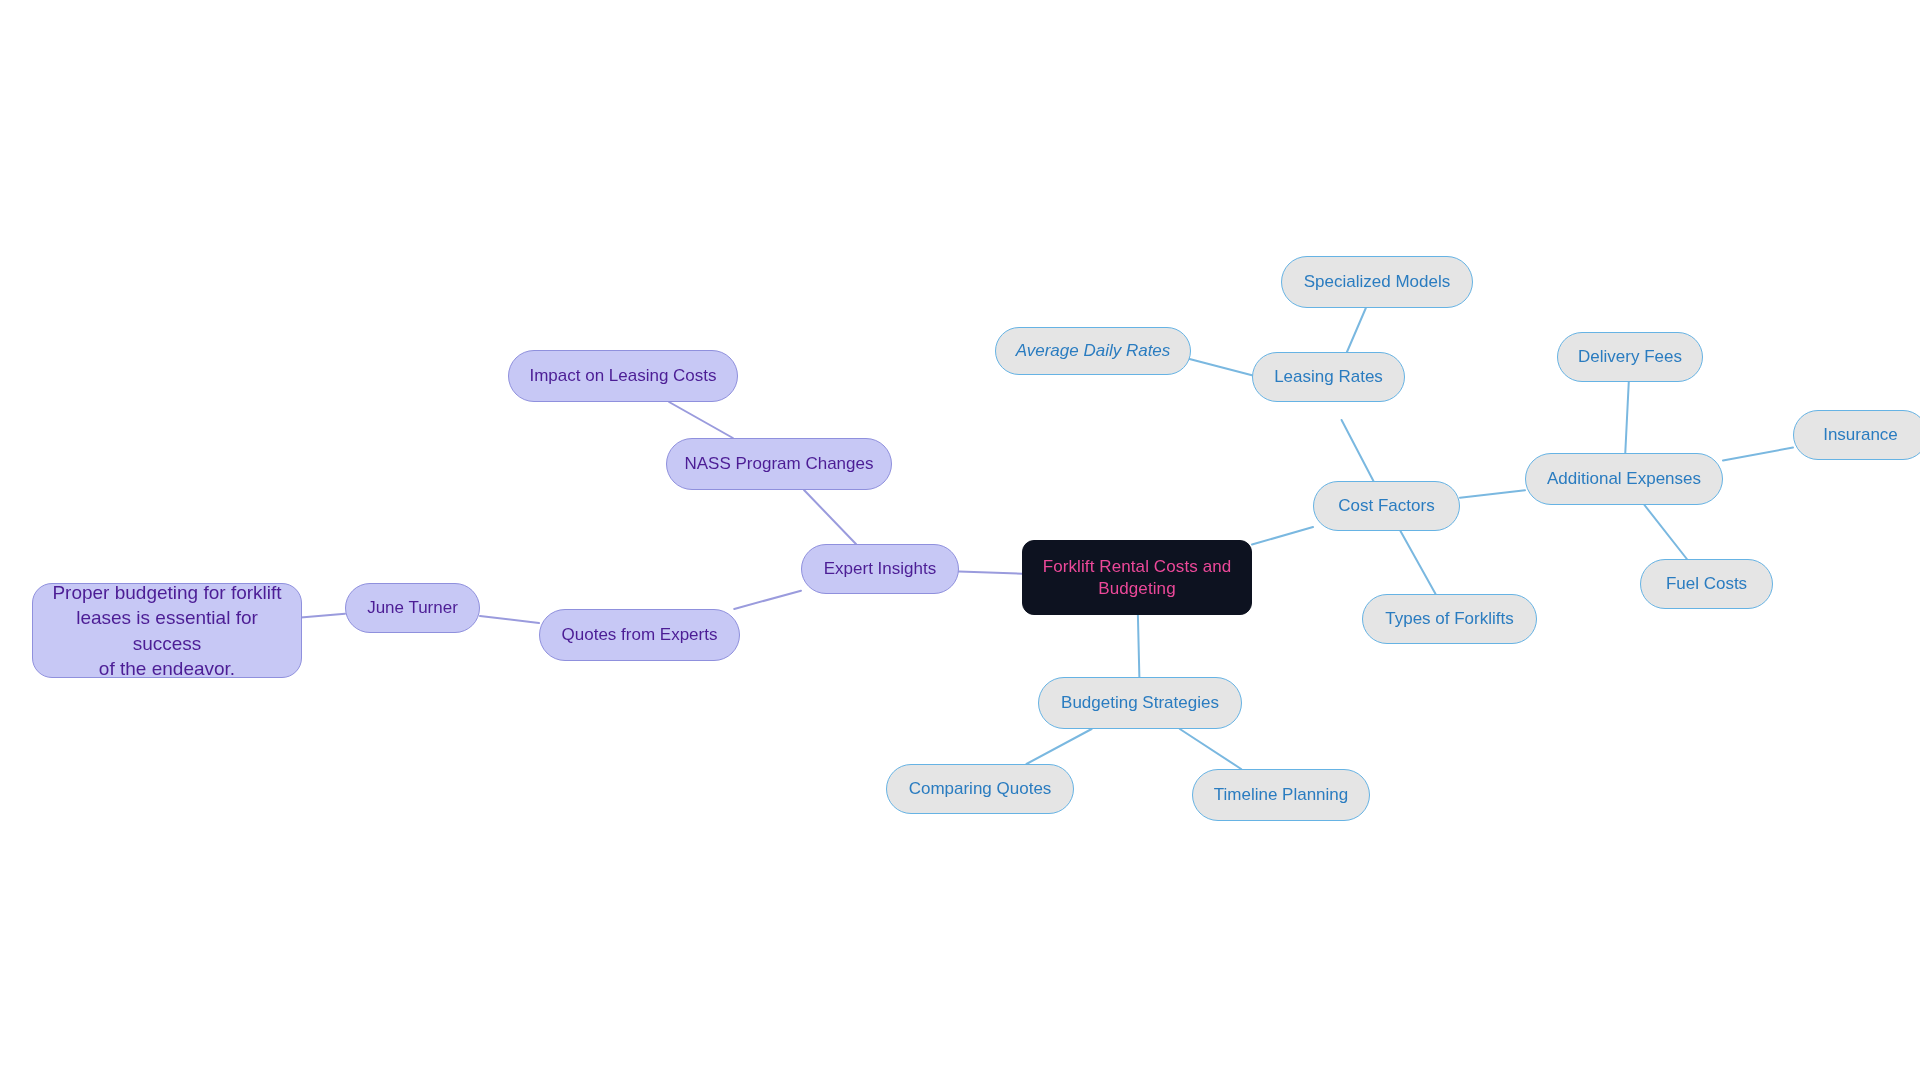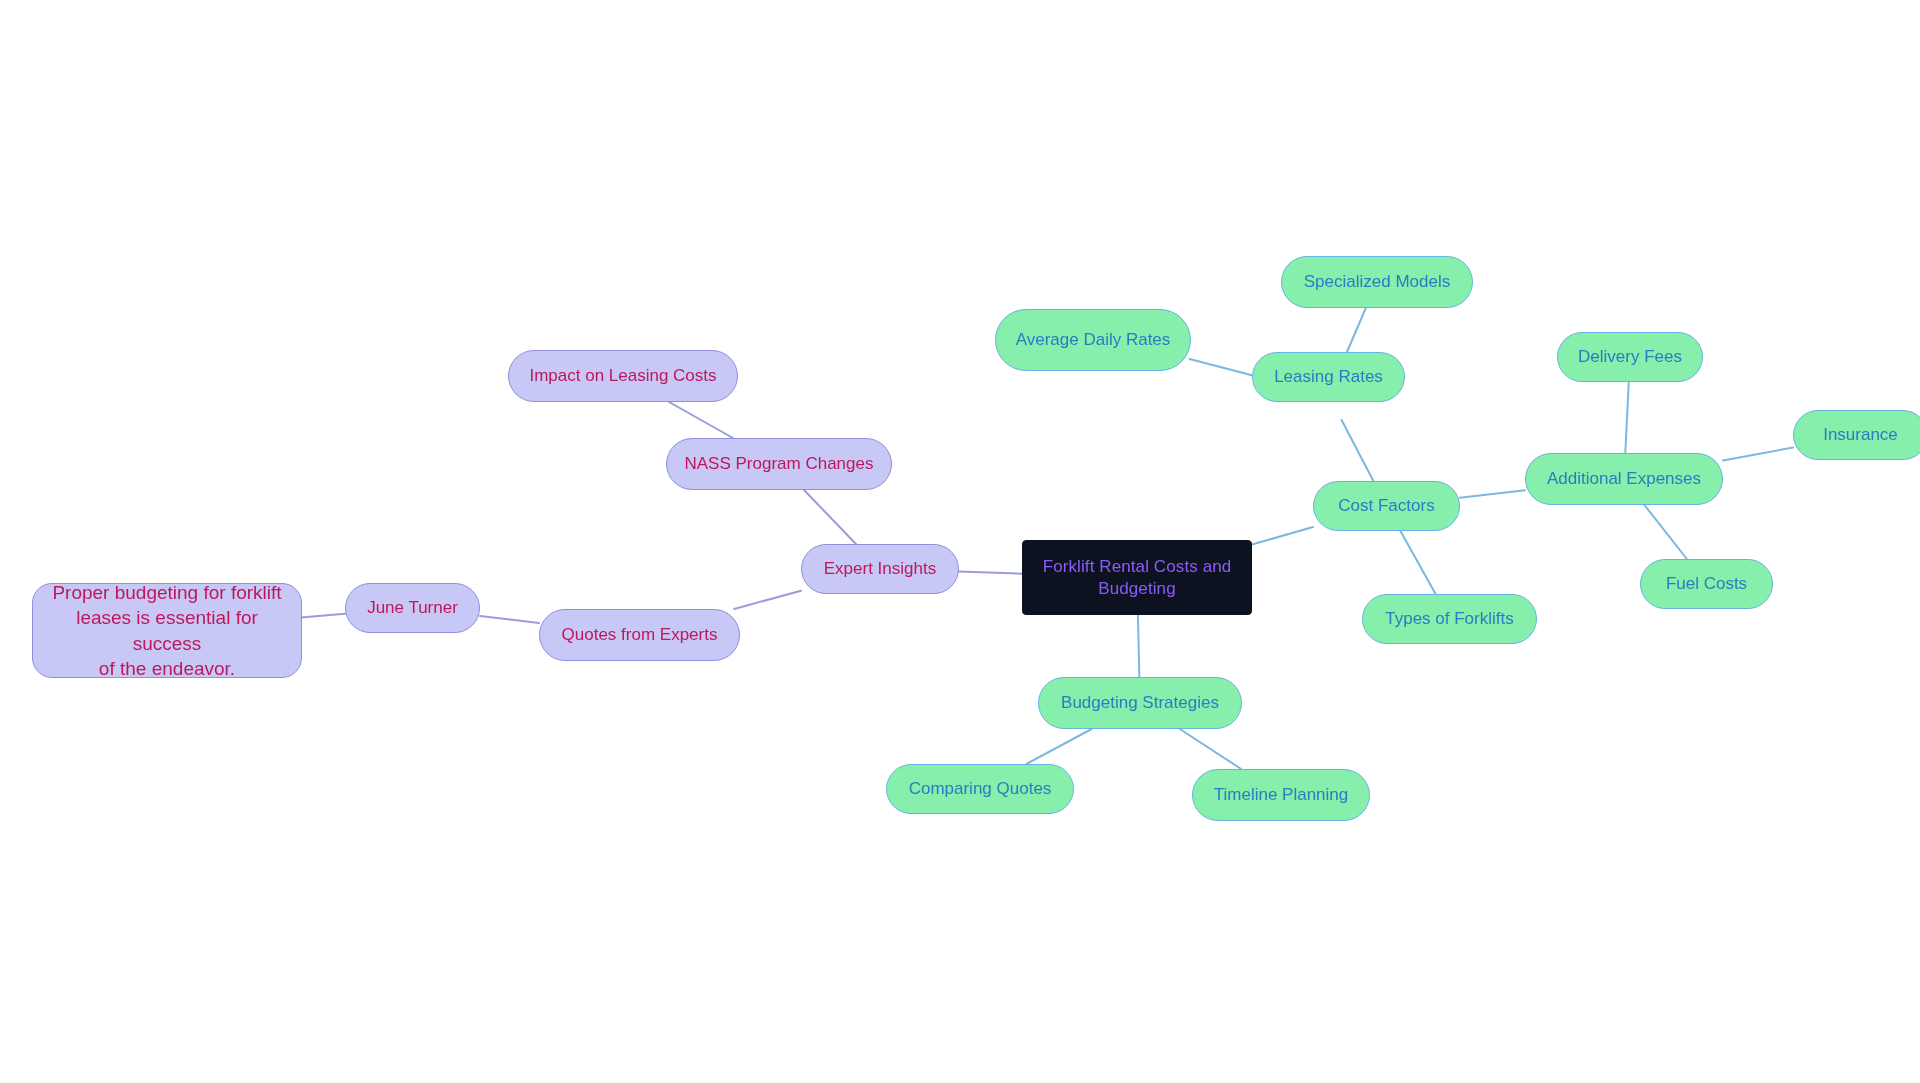--- a/index.html
+++ b/index.html
@@ -36,35 +36,35 @@
     justify-content: center;
     text-align: center;
     border-radius: 999px;
     border: 1px solid transparent;
     line-height: 1.28;
     white-space: pre-line;
     padding: 0 14px;
   }
   .node.root {
     background: #0d1220;
-    color: #8b5cf6;
+    color: #ec4899;
     border-color: #0d1220;
-    border-radius: 4px;
+    border-radius: 12px;
     font-size: 17px;
     letter-spacing: 0.1px;
   }
   .node.blue {
-    background: #86efac;
+    background: #e5e5e5;
     color: #2a7cc0;
     border-color: #66b3e4;
     font-size: 17px;
   }
   .node.purple {
     background: #c7c8f5;
-    color: #be185d;
+    color: #4c1d95;
     border-color: #8f90dd;
     font-size: 17px;
   }
   .node.purple.quote {
     font-size: 19px;
     line-height: 1.34;
     border-radius: 20px;
     margin-left: 19px;
   }
 </style>
@@ -90,21 +90,21 @@
       <line x1="732.9090909090909" y1="438" x2="669.0909090909091" y2="402" stroke="#9a9bdd" stroke-width="2" stroke-linecap="round"></line>
       <line x1="801" y1="590.6798336798337" x2="734.2424242424242" y2="609" stroke="#9a9bdd" stroke-width="2" stroke-linecap="round"></line>
       <line x1="539" y1="623.046255506608" x2="480" y2="616.0286343612335" stroke="#9a9bdd" stroke-width="2" stroke-linecap="round"></line>
       <line x1="345" y1="613.741965973535" x2="283" y2="619.0160680529301" stroke="#9a9bdd" stroke-width="2" stroke-linecap="round"></line>
     </svg>
   <div id="node-layer">
       <div class="node root" style="left: 1022px; top: 540px; width: 230px; height: 75px;">Forklift Rental Costs and
 Budgeting</div>
       <div class="node blue" style="left: 1313px; top: 481px; width: 147px; height: 50px;">Cost Factors</div>
       <div class="node blue" style="left: 1252px; top: 352px; width: 153px; height: 50px;">Leasing Rates</div>
-      <div class="node blue" style="left: 995px; top: 309px; width: 196px; height: 62px;">Average Daily Rates</div>
+      <div class="node blue" style="left: 995px; top: 327px; width: 196px; height: 48px; font-style: italic;">Average Daily Rates</div>
       <div class="node blue" style="left: 1281px; top: 256px; width: 192px; height: 52px;">Specialized Models</div>
       <div class="node blue" style="left: 1362px; top: 594px; width: 175px; height: 50px;">Types of Forklifts</div>
       <div class="node blue" style="left: 1525px; top: 453px; width: 198px; height: 52px;">Additional Expenses</div>
       <div class="node blue" style="left: 1557px; top: 332px; width: 146px; height: 50px;">Delivery Fees</div>
       <div class="node blue" style="left: 1793px; top: 410px; width: 135px; height: 50px;">Insurance</div>
       <div class="node blue" style="left: 1640px; top: 559px; width: 133px; height: 50px;">Fuel Costs</div>
       <div class="node blue" style="left: 1038px; top: 677px; width: 204px; height: 52px;">Budgeting Strategies</div>
       <div class="node blue" style="left: 886px; top: 764px; width: 188px; height: 50px; text-align: right;">Comparing Quotes</div>
       <div class="node blue" style="left: 1192px; top: 769px; width: 178px; height: 52px;">Timeline Planning</div>
       <div class="node purple" style="left: 801px; top: 544px; width: 158px; height: 50px;">Expert Insights</div>

